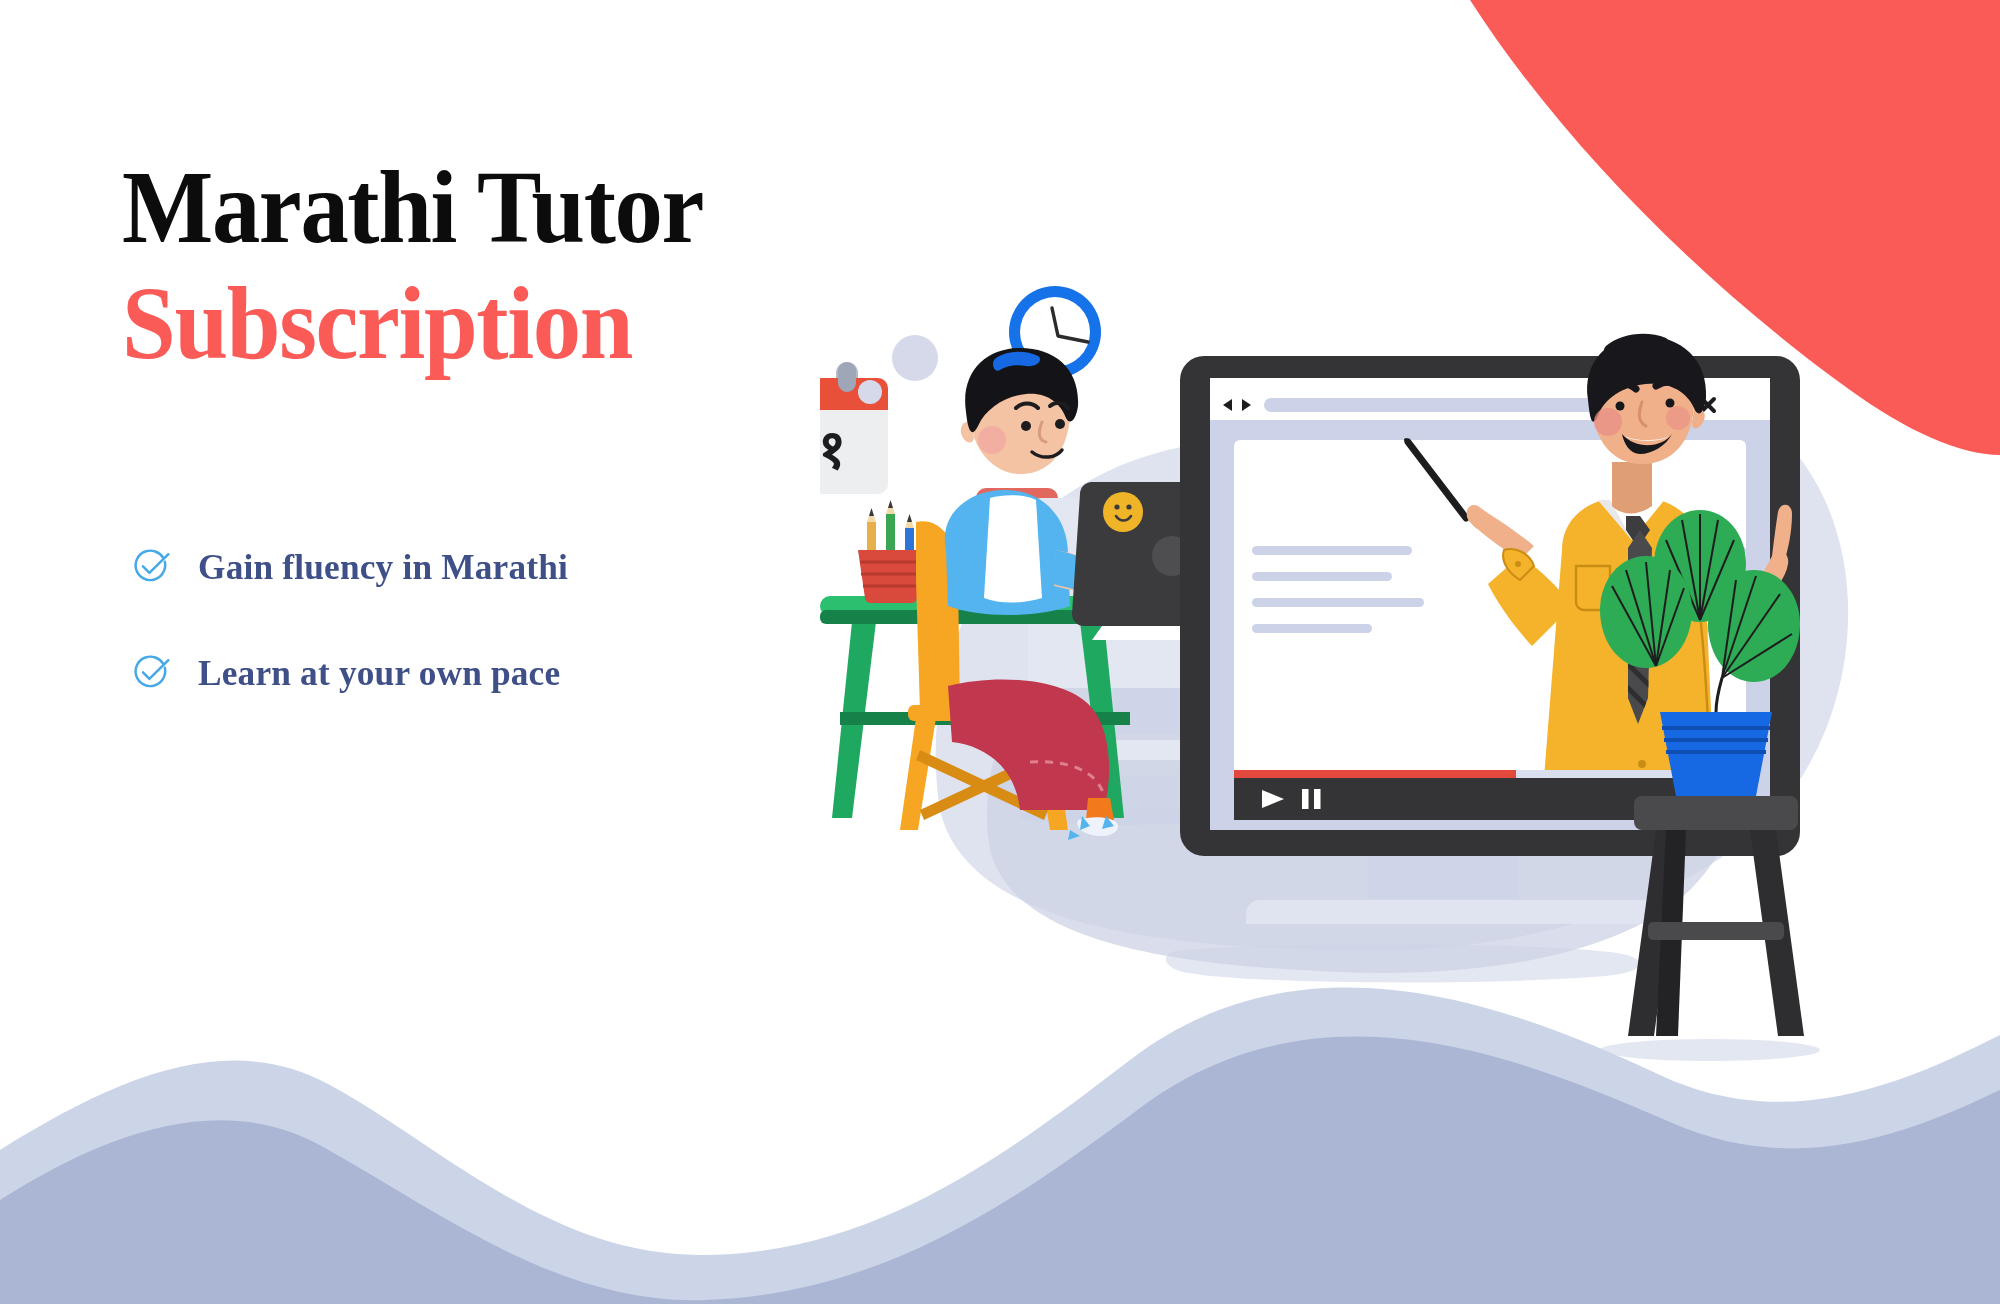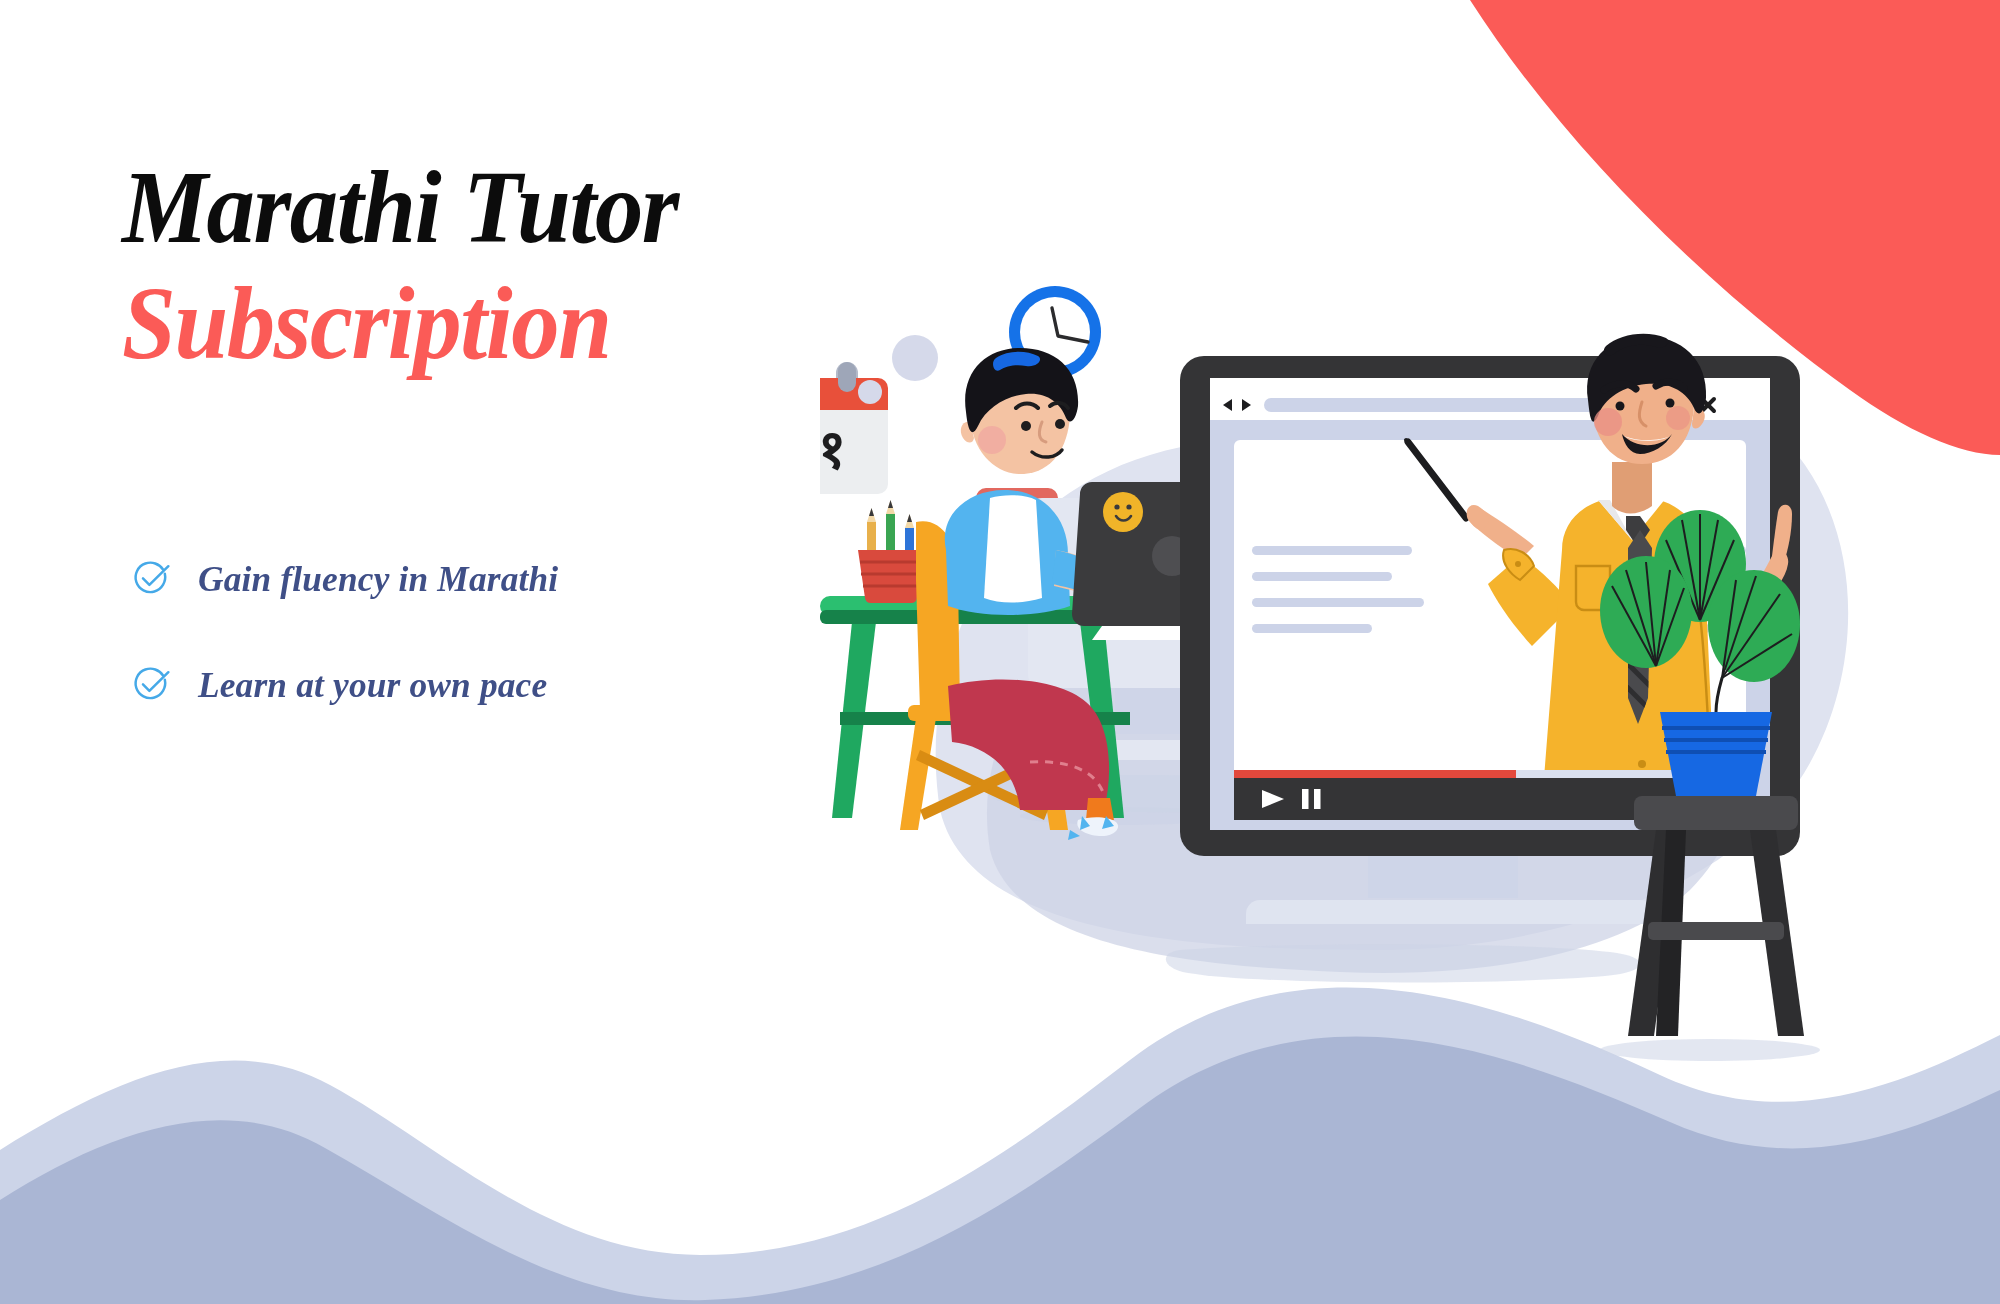--- a/index.html
+++ b/index.html
@@ -14,21 +14,20 @@
 
   
   .bg-layer { position:absolute; inset:0; width:2000px; height:1304px; }
 
   
   .content {
     position:absolute;
     left:0; top:0;
     width:960px; height:1304px;
     z-index:5;
-    font-style:italic;
   }
   .headline {
     position:absolute;
     left:122px; top:154px;
     width:800px;
   }
   .headline-line {
     display:block;
     font-family:"Liberation Serif", serif;
     font-weight:700;
@@ -37,21 +36,21 @@
     letter-spacing:-1.5px;
     transform:scaleX(0.93);
     transform-origin:left center;
     white-space:nowrap;
   }
   .headline-line.l1 { color:#0c0c0c; }
   .headline-line.l2 { color:#fb5b57; margin-top:10px; }
 
   .features {
     position:absolute;
-    left:130px; top:556px;
+    left:130px; top:544px;
     width:760px;
   }
   .feature-row {
     display:flex;
     align-items:center;
     height:46px;
     margin-bottom:60px;
   }
   .feature-row:last-child { margin-bottom:12px;text-align:center; }
   .feature-icon {

